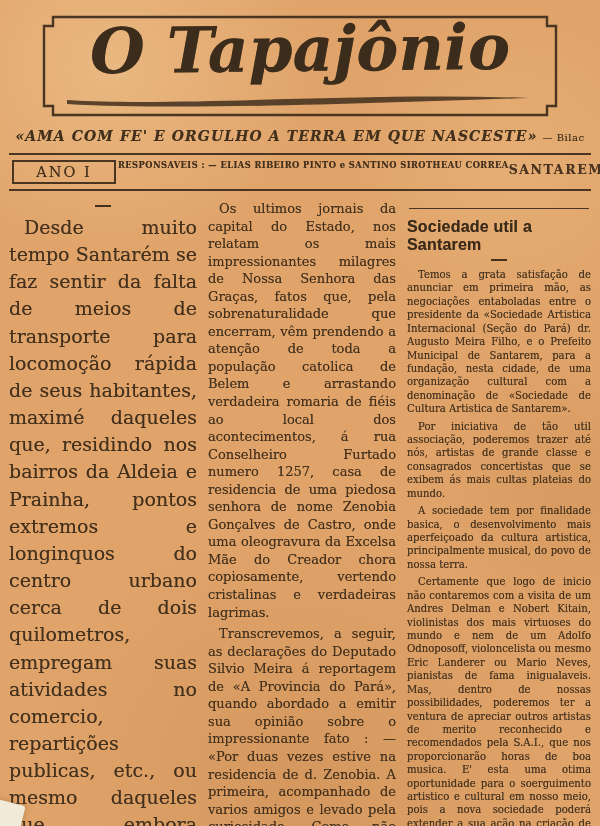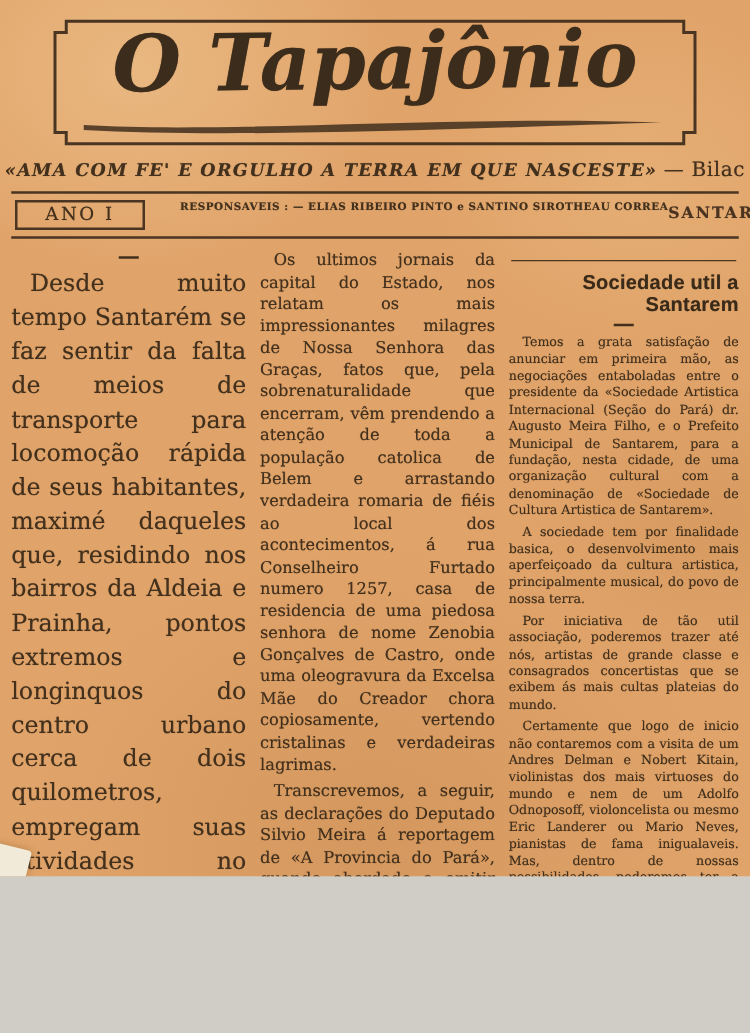--- a/index.html
+++ b/index.html
@@ -3,21 +3,21 @@
 <meta charset="utf-8">
 <style>
   * { box-sizing: border-box; }
   html,body { margin:0; padding:0; }
   body {
     width:600px; height:826px; overflow:hidden;
     font-family:"DejaVu Serif", serif;
     background:#d0cdc6;
   }
   .page {
-    position:relative; width:600px; height:701px; overflow:hidden;
+    position:relative; width:600px; height:826px; overflow:hidden;
     color:#42301d;
     background:
       radial-gradient(ellipse 60% 40% at 18% 8%, rgba(255,232,185,.30), transparent 60%),
       radial-gradient(ellipse 50% 35% at 85% 20%, rgba(255,225,170,.18), transparent 60%),
       radial-gradient(ellipse 70% 50% at 50% 95%, rgba(140,85,30,.14), transparent 65%),
       radial-gradient(ellipse 40% 30% at 95% 60%, rgba(150,95,35,.12), transparent 60%),
       #e0a369;
     text-shadow:0 0 .6px rgba(66,48,29,.55);
   }
 
@@ -34,26 +34,26 @@
     font-size:63px; line-height:1.1; letter-spacing:0px;
     transform:rotate(-0.6deg);
     color:#3c2c1b;
   }
   .masthead svg.swoosh { position:absolute; left:28px; bottom:10px; }
 
   .motto { text-align:center; margin-top:7px; white-space:nowrap; }
   .motto .motto-text {
     font-style:italic; font-weight:bold; font-size:14px; letter-spacing:1.1px;
   }
-  .motto .motto-author { font-size:16px; letter-spacing:.5px; }
+  .motto .motto-author { font-size:10px; letter-spacing:.5px; }
 
   
   .band {
     margin:8px 9px 0; border-top:2px solid #4a3522; border-bottom:2px solid #4a3522;
-    padding:5px 3px; display:flex; align-items:stretch; gap:28px;
+    padding:5px 3px; display:flex; align-items:stretch; gap:2px;
   }
   .band-box {
     border:2px solid #4a3522; flex:none;
     display:flex; align-items:center; justify-content:center;
     font-size:14.5px; letter-spacing:2px; padding:2px 10px;
   }
   .band-box.ano { width:104px; }
   .band-box.num { width:90px; }
   .band-center { flex:1; display:flex; flex-direction:row; justify-content:flex-end; }
   .resp {
@@ -76,21 +76,21 @@
   .col-mid { width:188px; flex:none; }
   .col-right { flex:1; min-width:0; }
 
   h2.art-title {
     font-family:"Liberation Sans", sans-serif;
     font-size:19px; font-weight:bold; text-align:center;
     margin:1px 0 0; letter-spacing:.4px; color:#3a2a19;
   }
   h3.art-title {
     font-family:"Liberation Sans", sans-serif;
-    font-size:16px; font-weight:bold; text-align:right;
+    font-size:16px; font-weight:bold; text-align:left;
     margin:9px 0 0; letter-spacing:.2px; color:#3a2a19;
   }
   .dash { width:16px; border-top:2px solid #42301d; margin:5px auto 7px; }
 
   .headline {
     font-size:17.5px; font-weight:normal; text-align:center;
     margin:2px 4px 9px; line-height:1.3; letter-spacing:.3px;
     word-spacing:3px; color:#3e2d1b;
   }
 
@@ -157,22 +157,22 @@
           <p class="small">Transcrevemos, a seguir, as declarações do Deputado Silvio Meira á reportagem de «A Provincia do Pará», quando abordado a emitir sua opinião sobre o impressionante fato : — «Por duas vezes estive na residencia de d. Zenobia. A primeira, acompanhado de varios amigos e levado pela curiosidade. Como não assistisse ás lagrimas da Santa, d. Zenobia prontificou-se a avisar-me assim que o fenomeno ocorresse».</p>
 
         </div>
 
         <div class="col-right">
           <hr class="rule">
           <div>
             <h3 class="art-title">Sociedade util a Santarem</h3>
             <div class="dash"></div>
             <p>Temos a grata satisfação de anunciar em primeira mão, as negociações entaboladas entre o presidente da «Sociedade Artistica Internacional (Seção do Pará) dr. Augusto Meira Filho, e o Prefeito Municipal de Santarem, para a fundação, nesta cidade, de uma organização cultural com a denominação de «Sociedade de Cultura Artistica de Santarem».</p>
+            <p>Por iniciativa de tão util associação, poderemos trazer até nós, artistas de grande classe e consagrados concertistas que se exibem ás mais cultas plateias do mundo.</p>
             <p>A sociedade tem por finalidade basica, o desenvolvimento mais aperfeiçoado da cultura artistica, principalmente musical, do povo de nossa terra.</p>
-            <p>Por iniciativa de tão util associação, poderemos trazer até nós, artistas de grande classe e consagrados concertistas que se exibem ás mais cultas plateias do mundo.</p>
             <p>Certamente que logo de inicio não contaremos com a visita de um Andres Delman e Nobert Kitain, violinistas dos mais virtuoses do mundo e nem de um Adolfo Odnoposoff, violoncelista ou mesmo Eric Landerer ou Mario Neves, pianistas de fama inigualaveis. Mas, dentro de nossas possibilidades, poderemos ter a ventura de apreciar outros artistas de merito reconhecido e recomendados pela S.A.I., que nos proporcionarão horas de boa musica. E' esta uma otima oportunidade para o soerguimento artistico e cultural em nosso meio, pois a nova sociedade poderá extender a sua ação na criação de valores locais e na apresentação de organizações puramente regionais.</p>
 
           </div>
         </div>
 
       </div>
     </div>
   </div>
 
   <div class="corner-tear"></div>

